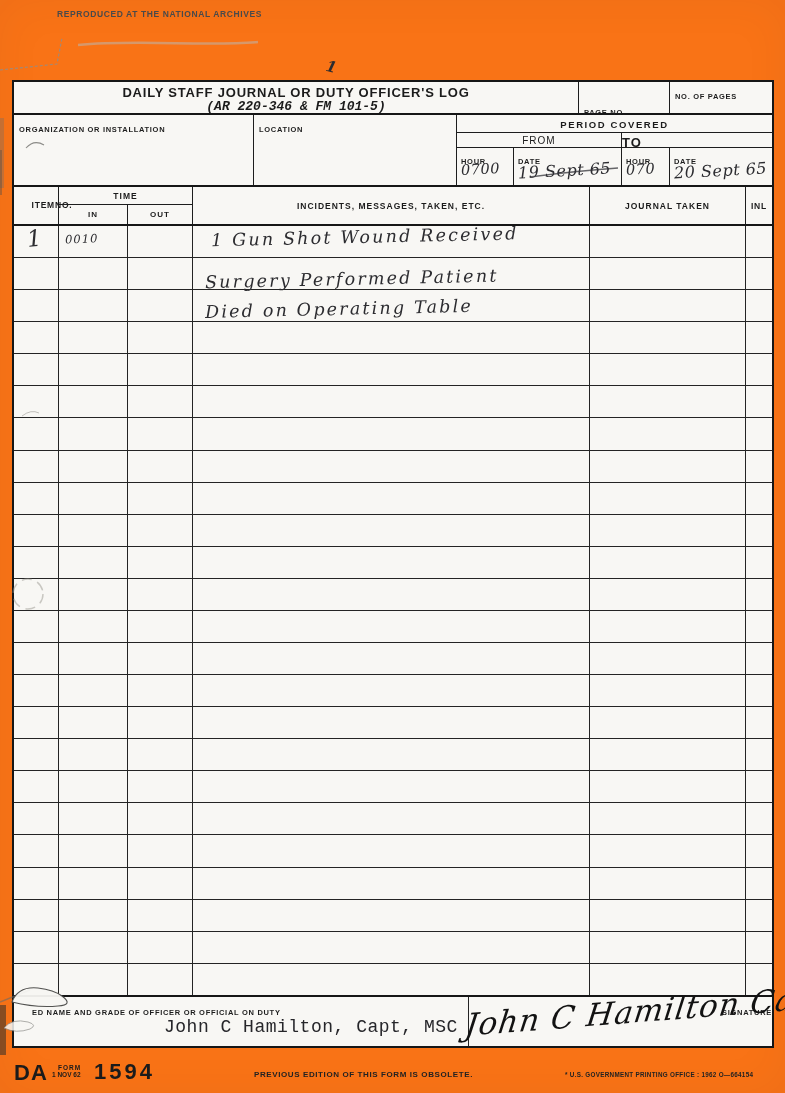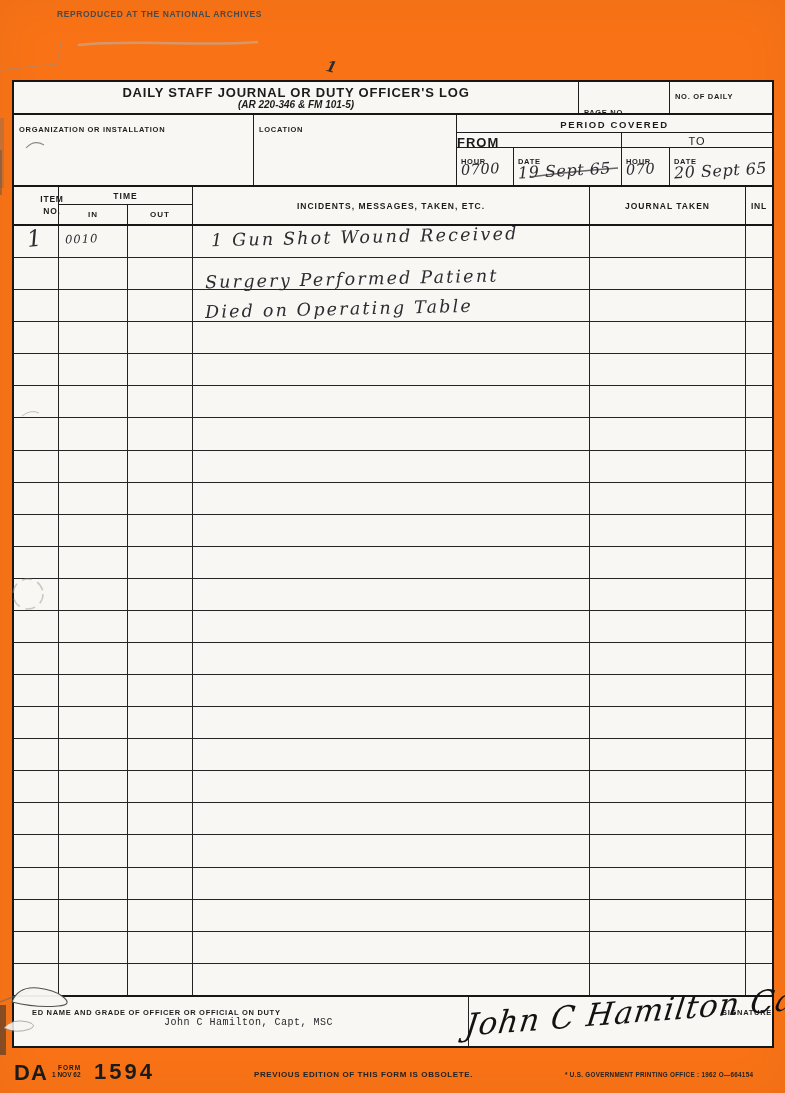--- a/index.html
+++ b/index.html
@@ -31,42 +31,42 @@
     border:2.5px solid #161616;background:#f8f7f4;
     display:flex;flex-direction:column;box-sizing:border-box;
   }
   .form *{box-sizing:border-box;}
   .lbl{font-size:7.5px;font-weight:bold;letter-spacing:.7px;color:#1d1d1d;}
   .vline{border-right:1.5px solid #1d1d1d;}
   
   .r-title{height:33px;display:flex;border-bottom:2px solid #161616;}
   .title-cell{width:565px;text-align:center;padding-top:3px;}
   .form-title{font-size:13px;font-weight:bold;letter-spacing:.8px;}
-  .form-subtitle{font-family:Liberation Sans, sans-serif;font-style:italic;font-weight:bold;font-size:10px;margin-top:-1px;}
+  .form-subtitle{font-family:Liberation Mono, monospace;font-style:italic;font-weight:bold;font-size:13px;margin-top:-1px;}
   .pageno-cell{width:91px;padding:19px 0 0 5px;}
   .nopages-cell{flex:1;padding:3px 0 0 5px;}
   
   .r-org{height:72px;display:flex;border-bottom:2px solid #161616;}
   .org-cell{width:240px;padding:3px 0 0 5px;position:relative;}
   .loc-cell{width:203px;padding:3px 0 8px 5px;}
   .period-cell{flex:1;display:flex;flex-direction:column;}
   .period-label{height:18px;text-align:center;font-size:9.5px;font-weight:bold;letter-spacing:1.6px;padding-top:4px;border-bottom:1.5px solid #1d1d1d;}
   .fromto{height:15px;display:flex;border-bottom:1.5px solid #1d1d1d;}
-  .from-cell{width:165px;border-right:1.5px solid #1d1d1d;text-align:left;font-size:13px;font-weight:bold;letter-spacing:1px;padding-top:2px;}
-  .to-cell{flex:1;text-align:center;font-size:11px;font-weight:normal;letter-spacing:1px;padding-top:2px;}
+  .from-cell{width:165px;border-right:1.5px solid #1d1d1d;text-align:center;font-size:10px;font-weight:normal;letter-spacing:1px;padding-top:2px;}
+  .to-cell{flex:1;text-align:left;font-size:13px;font-weight:bold;letter-spacing:1px;padding-top:2px;}
   .hourdate{flex:1;display:flex;}
   .hd{padding:2px 0 0 4px;position:relative;}
   .hd-h1{width:57px;}
   .hd-d1{width:108px;}
   .hd-h2{width:48px;}
   .hd-d2{flex:1;border-right:none !important;}
   
   .r-thead{height:39px;display:flex;border-bottom:2px solid #161616;}
   .th{display:flex;align-items:center;justify-content:center;font-size:8.5px;font-weight:bold;letter-spacing:.8px;text-align:center;}
-  .th-item{width:45px;flex-direction:column;line-height:1.3;padding-left:32px;}
+  .th-item{width:45px;flex-direction:row;line-height:1.3;padding-left:32px;}
   .th-time{width:134px;display:flex;flex-direction:column;}
   .time-top{height:18px;border-bottom:1.5px solid #1d1d1d;display:flex;align-items:center;justify-content:center;font-size:8.5px;font-weight:bold;letter-spacing:1px;}
   .time-bottom{flex:1;display:flex;}
   .th-in{width:69px;display:flex;align-items:center;justify-content:center;font-size:8px;font-weight:bold;letter-spacing:1px;border-right:1.5px solid #1d1d1d;}
   .th-out{flex:1;display:flex;align-items:center;justify-content:center;font-size:8px;font-weight:bold;letter-spacing:1px;}
   .th-incident{width:397px;letter-spacing:1px;}
   .th-action{width:156px;letter-spacing:1px;}
   .th-inl{flex:1;}
   
   .r-body{flex:1;display:flex;flex-direction:column;}
@@ -89,21 +89,21 @@
   .hand-big{font-size:17.5px;letter-spacing:2.2px;padding-left:18px;transform:rotate(-1.3deg);margin-top:1px;}
   .log-row:nth-child(2) .hand-big{margin-top:11px;padding-left:12px;}
   .log-row:nth-child(3) .hand-big{margin-top:9px;padding-left:12px;}
   .hand-period{font-size:14.5px;letter-spacing:.5px;transform:rotate(-3deg);position:absolute;left:4px;top:13px;}
   .hand-period.date{font-size:16px;}
   
   .r-sign{height:51px;display:flex;gap:40px;}
   .typed-cell{width:455px;border-right:1.5px solid #242424;padding:4px 0 0 18px;position:relative;}
   .typed-name{
     position:absolute;left:150px;top:20px;
-    font-family:"Liberation Mono", monospace;font-size:10px;color:#26262a;letter-spacing:.5px;
+    font-family:"Liberation Mono", monospace;font-size:18px;color:#26262a;letter-spacing:.5px;
   }
   .sig-cell{flex:1;padding:4px 0 0 5px;position:relative;text-align:right;}
   .signature{
     position:absolute;left:465px;top:992px;z-index:6;
     font-family:"DejaVu Serif", serif;font-style:italic;
     font-size:31px;color:#121212;letter-spacing:1px;
     transform:rotate(-4.5deg) skewX(-12deg);
     white-space:nowrap;
   }
   
@@ -129,21 +129,21 @@
 
     <div class="r-title">
       <div class="title-cell vline">
         <div class="form-title">DAILY STAFF JOURNAL OR DUTY OFFICER'S LOG</div>
         <div class="form-subtitle">(AR 220-346 &amp; FM 101-5)</div>
       </div>
       <div class="pageno-cell vline">
         <span class="lbl">PAGE NO.</span>
       </div>
       <div class="nopages-cell">
-        <span class="lbl">NO. OF DAILY</span>
+        <span class="lbl">NO. OF PAGES</span>
       </div>
     </div>
 
     <div class="r-org">
       <div class="org-cell vline">
         <span class="lbl">ORGANIZATION OR INSTALLATION</span>
       </div>
       <div class="loc-cell vline">
         <span class="lbl">LOCATION</span>
       </div>

